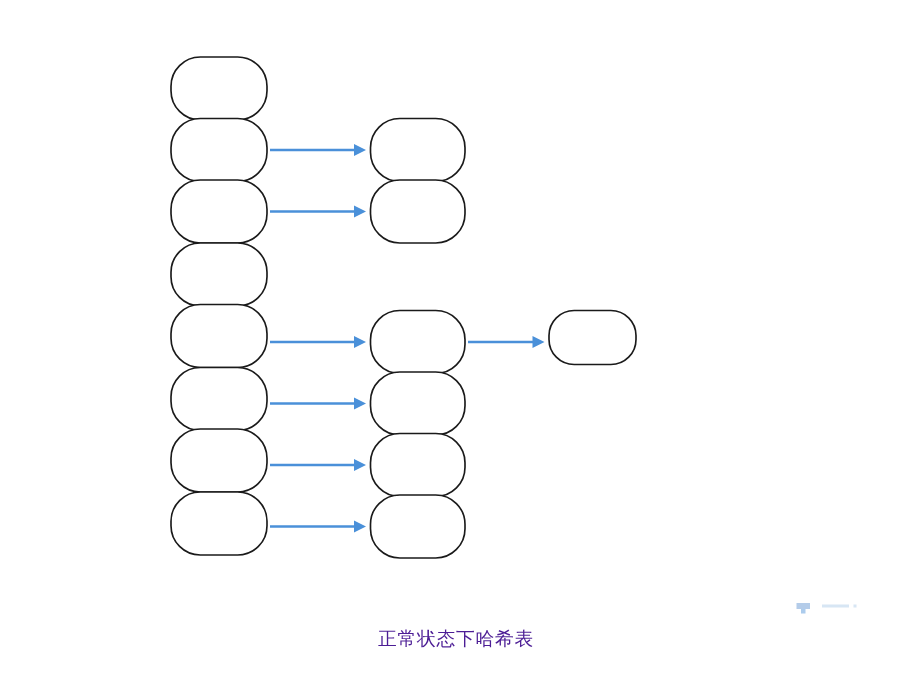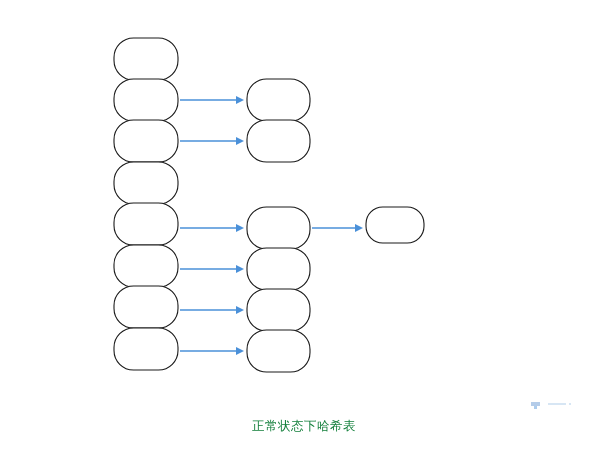--- a/index.html
+++ b/index.html
@@ -39,21 +39,21 @@
     fill: #4a90d9;
   }
   #caption {
     position: absolute;
     left: 0;
     width: 608px;
     text-align: center;
     font-family: "DejaVu Sans", sans-serif;
     font-size: 12.5px;
     letter-spacing: 0.5px;
-    color: #15803d;
+    color: #4c1d95;
     white-space: nowrap;
   }
   #corner-artifact {
     position: absolute;
     opacity: 0.45;
   }
   #corner-artifact .mark-a {
     position: absolute;
     left: 0;
     top: 2px;

